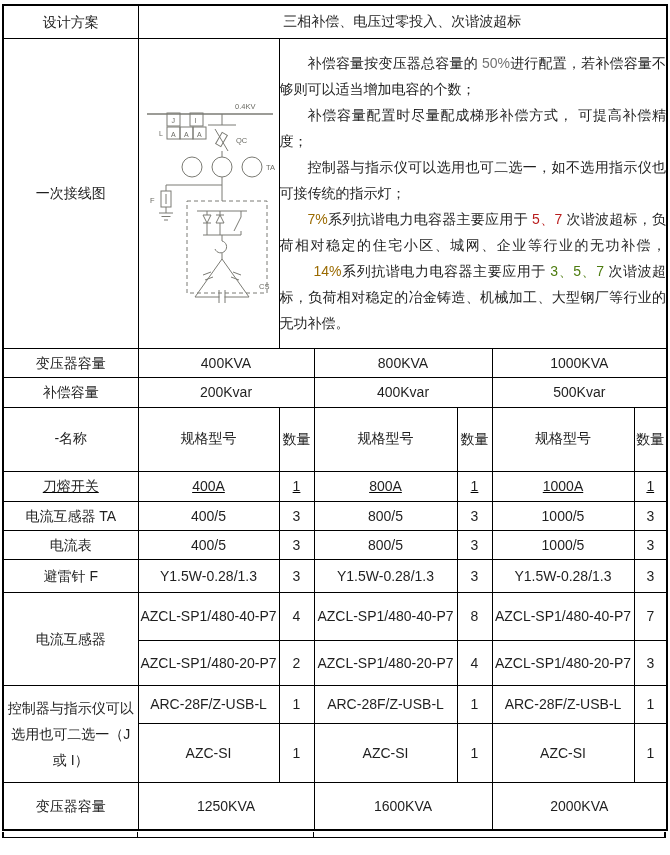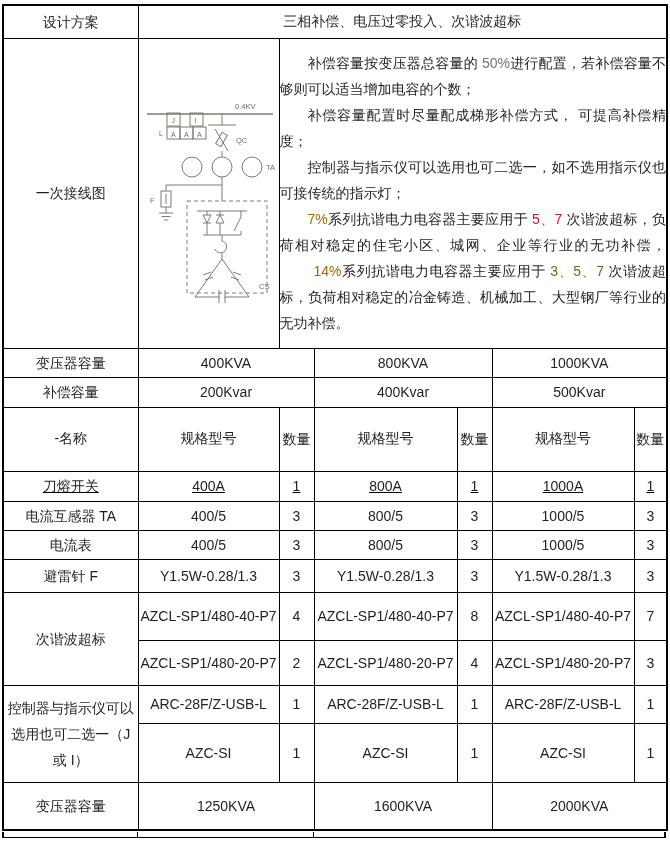--- a/index.html
+++ b/index.html
@@ -207,21 +207,21 @@
       <td class="namecell">避雷针 F</td>
       <td class="speccell">Y1.5W-0.28/1.3</td>
       <td class="qtycell">3</td>
       <td class="speccell">Y1.5W-0.28/1.3</td>
       <td class="qtycell">3</td>
       <td class="speccell">Y1.5W-0.28/1.3</td>
       <td class="qtycell">3</td>
     </tr>
 
     <tr class="r10">
-      <td class="namecell" rowspan="2">次谐波超标</td>
+      <td class="namecell" rowspan="2">电流互感器</td>
       <td class="speccell">AZCL-SP1/480-40-P7</td>
       <td class="qtycell">4</td>
       <td class="speccell">AZCL-SP1/480-40-P7</td>
       <td class="qtycell">8</td>
       <td class="speccell">AZCL-SP1/480-40-P7</td>
       <td class="qtycell">7</td>
     </tr>
     <tr class="r11">
       <td class="speccell">AZCL-SP1/480-20-P7</td>
       <td class="qtycell">2</td>

